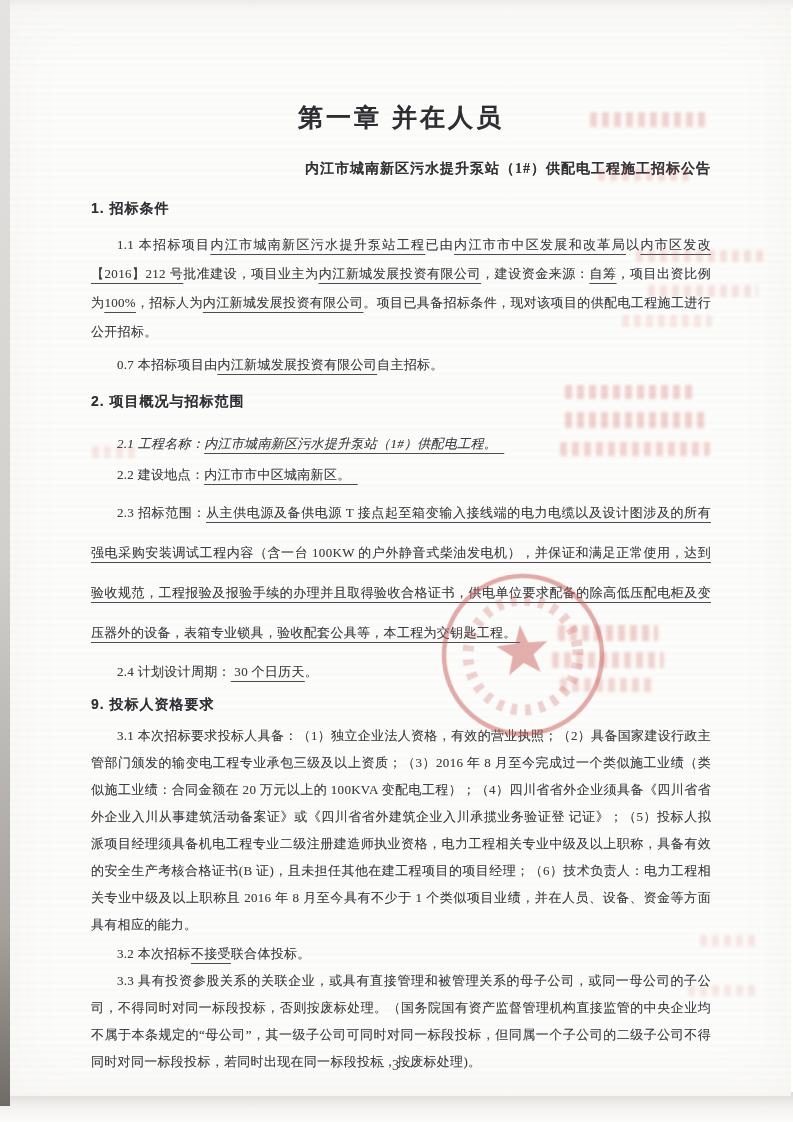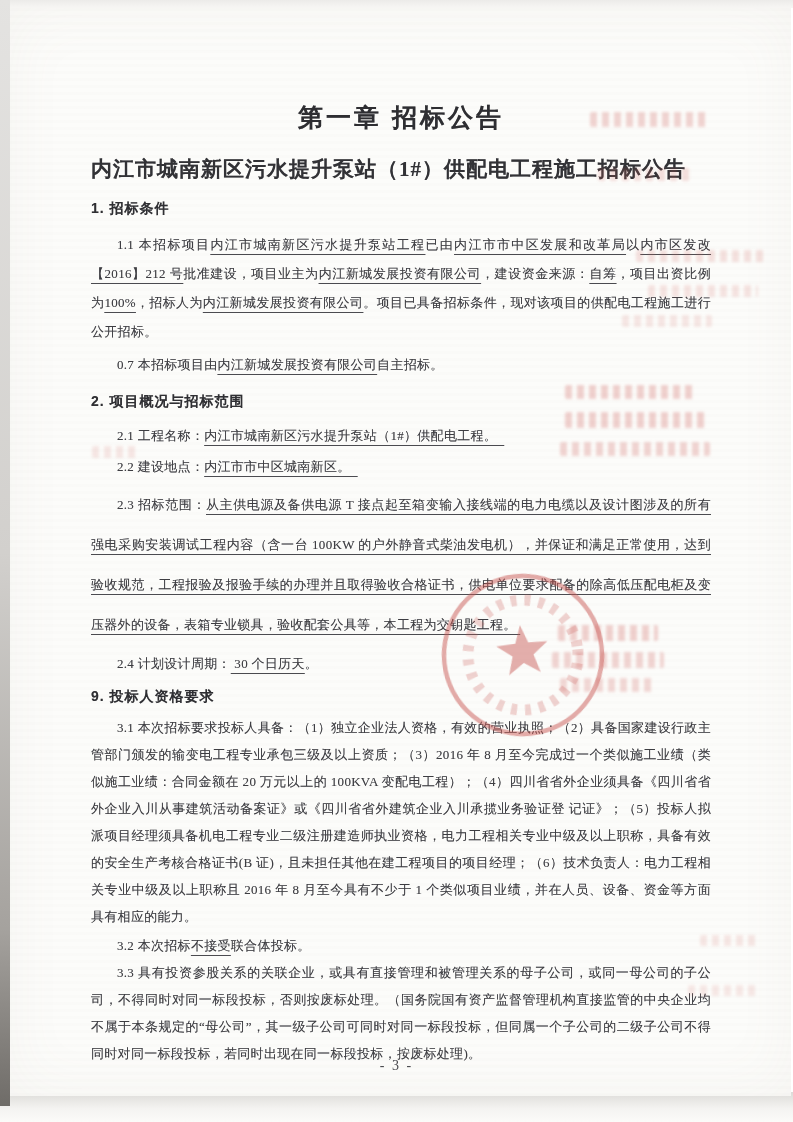--- a/index.html
+++ b/index.html
@@ -23,40 +23,40 @@
     box-shadow:inset 0 0 60px rgba(130,120,105,0.06);
     overflow:hidden;
   }
   .chapter {
     margin-top:92px; text-align:center; color:#2e2e32; letter-spacing:3px;
     font-family:"Liberation Sans","DejaVu Sans",sans-serif;
     font-weight:bold; font-size:25px; line-height:34px;
     text-shadow:0 0 .5px rgba(40,40,45,.5);
   }
   .doc-title {
-    margin-top:22px; text-align:left; color:#323236; letter-spacing:1px;
-    font-weight:bold; font-size:21px; line-height:26px;
+    margin-top:22px; text-align:right; color:#323236; letter-spacing:1px;
+    font-weight:bold; font-size:14px; line-height:26px;
     text-shadow:0 0 .4px rgba(40,40,45,.45);
   }
   .sec {
     color:#2f2f33; letter-spacing:1px; font-weight:bold; font-size:14px; line-height:28px;
     font-family:"Liberation Sans","DejaVu Sans",sans-serif;
     text-shadow:0 0 .4px rgba(40,40,45,.4);
   }
   .sec1 { margin-top:12px; } .sec2 { margin-top:8px; } .sec3 { margin-top:4px; }
   .para {
     font-size:13px; color:#3d3d42; letter-spacing:.3px;
     text-align:justify; text-indent:2em;
     text-shadow:0 0 .3px rgba(50,50,55,.35);
   }
   .p-std  { line-height:29px; }
   .p-wide { line-height:40px;font-family:Liberation Serif, serif; }
   .p-tight{ line-height:27px; }
   .p11 { margin-top:8px; } .p12 { margin-top:4px; }
-  .p21 { margin-top:6px; } .p22 { margin-top:2px; }
+  .p21 { margin-top:14px;font-style:italic; } .p22 { margin-top:2px; }
   .p23 { margin-top:4px; } .p24 { margin-top:4px; }
   .p31 { margin-top:4px; } .p32 { margin-top:2px; } .p33 { margin-top:0; }
   .u { text-decoration:underline; text-decoration-thickness:1px;
        text-underline-offset:4.5px; text-decoration-color:#4b4b50; }
   .pageno {
     position:absolute; top:1058px; left:0; width:100%; text-align:center;
     font-size:14px; letter-spacing:2px; color:#47474c;
   }
   .stamp {
     position:absolute; left:438px; top:570px; width:170px; height:170px;
@@ -69,21 +69,21 @@
 </style>
 </head>
 <body>
 
 <div class="scan">
   <div class="edge-top"></div>
   <div class="edge-bottom"></div>
   <div class="edge-left"></div>
 
   <div class="paper">
-    <h1 class="chapter">第一章 招标公告</h1>
+    <h1 class="chapter">第一章 并在人员</h1>
     <h2 class="doc-title">内江市城南新区污水提升泵站（1#）供配电工程施工招标公告</h2>
 
     <h3 class="sec sec1">1. 招标条件</h3>
     <p class="para p-std p11"><span>1.1 本招标项目</span><span class="u">内江市城南新区污水提升泵站工程</span><span>已由</span><span class="u">内江市市中区发展和改革局</span><span>以</span><span class="u">内市区发改【2016】212 号</span><span>批准建设，项目业主为</span><span class="u">内江新城发展投资有限公司</span><span>，建设资金来源：</span><span class="u">自筹</span><span>，项目出资比例为</span><span class="u">100%</span><span>，招标人为</span><span class="u">内江新城发展投资有限公司</span><span>。项目已具备招标条件，现对该项目的供配电工程施工进行公开招标。</span></p>
     <p class="para p-std p12"><span>0.7 本招标项目由</span><span class="u">内江新城发展投资有限公司</span><span>自主招标。</span></p>
 
     <h3 class="sec sec2">2. 项目概况与招标范围</h3>
     <p class="para p-std p21"><span>2.1 工程名称：</span><span class="u">内江市城南新区污水提升泵站（1#）供配电工程。&nbsp;&nbsp;</span></p>
     <p class="para p-std p22"><span>2.2 建设地点：</span><span class="u">内江市市中区城南新区。&nbsp;&nbsp;</span></p>
     <p class="para p-wide p23"><span>2.3 招标范围：</span><span class="u">从主供电源及备供电源 T 接点起至箱变输入接线端的电力电缆以及设计图涉及的所有强电采购安装调试工程内容（含一台 100KW 的户外静音式柴油发电机），并保证和满足正常使用，达到验收规范，工程报验及报验手续的办理并且取得验收合格证书，供电单位要求配备的除高低压配电柜及变压器外的设备，表箱专业锁具，验收配套公具等，本工程为交钥匙工程。&nbsp;</span></p>

